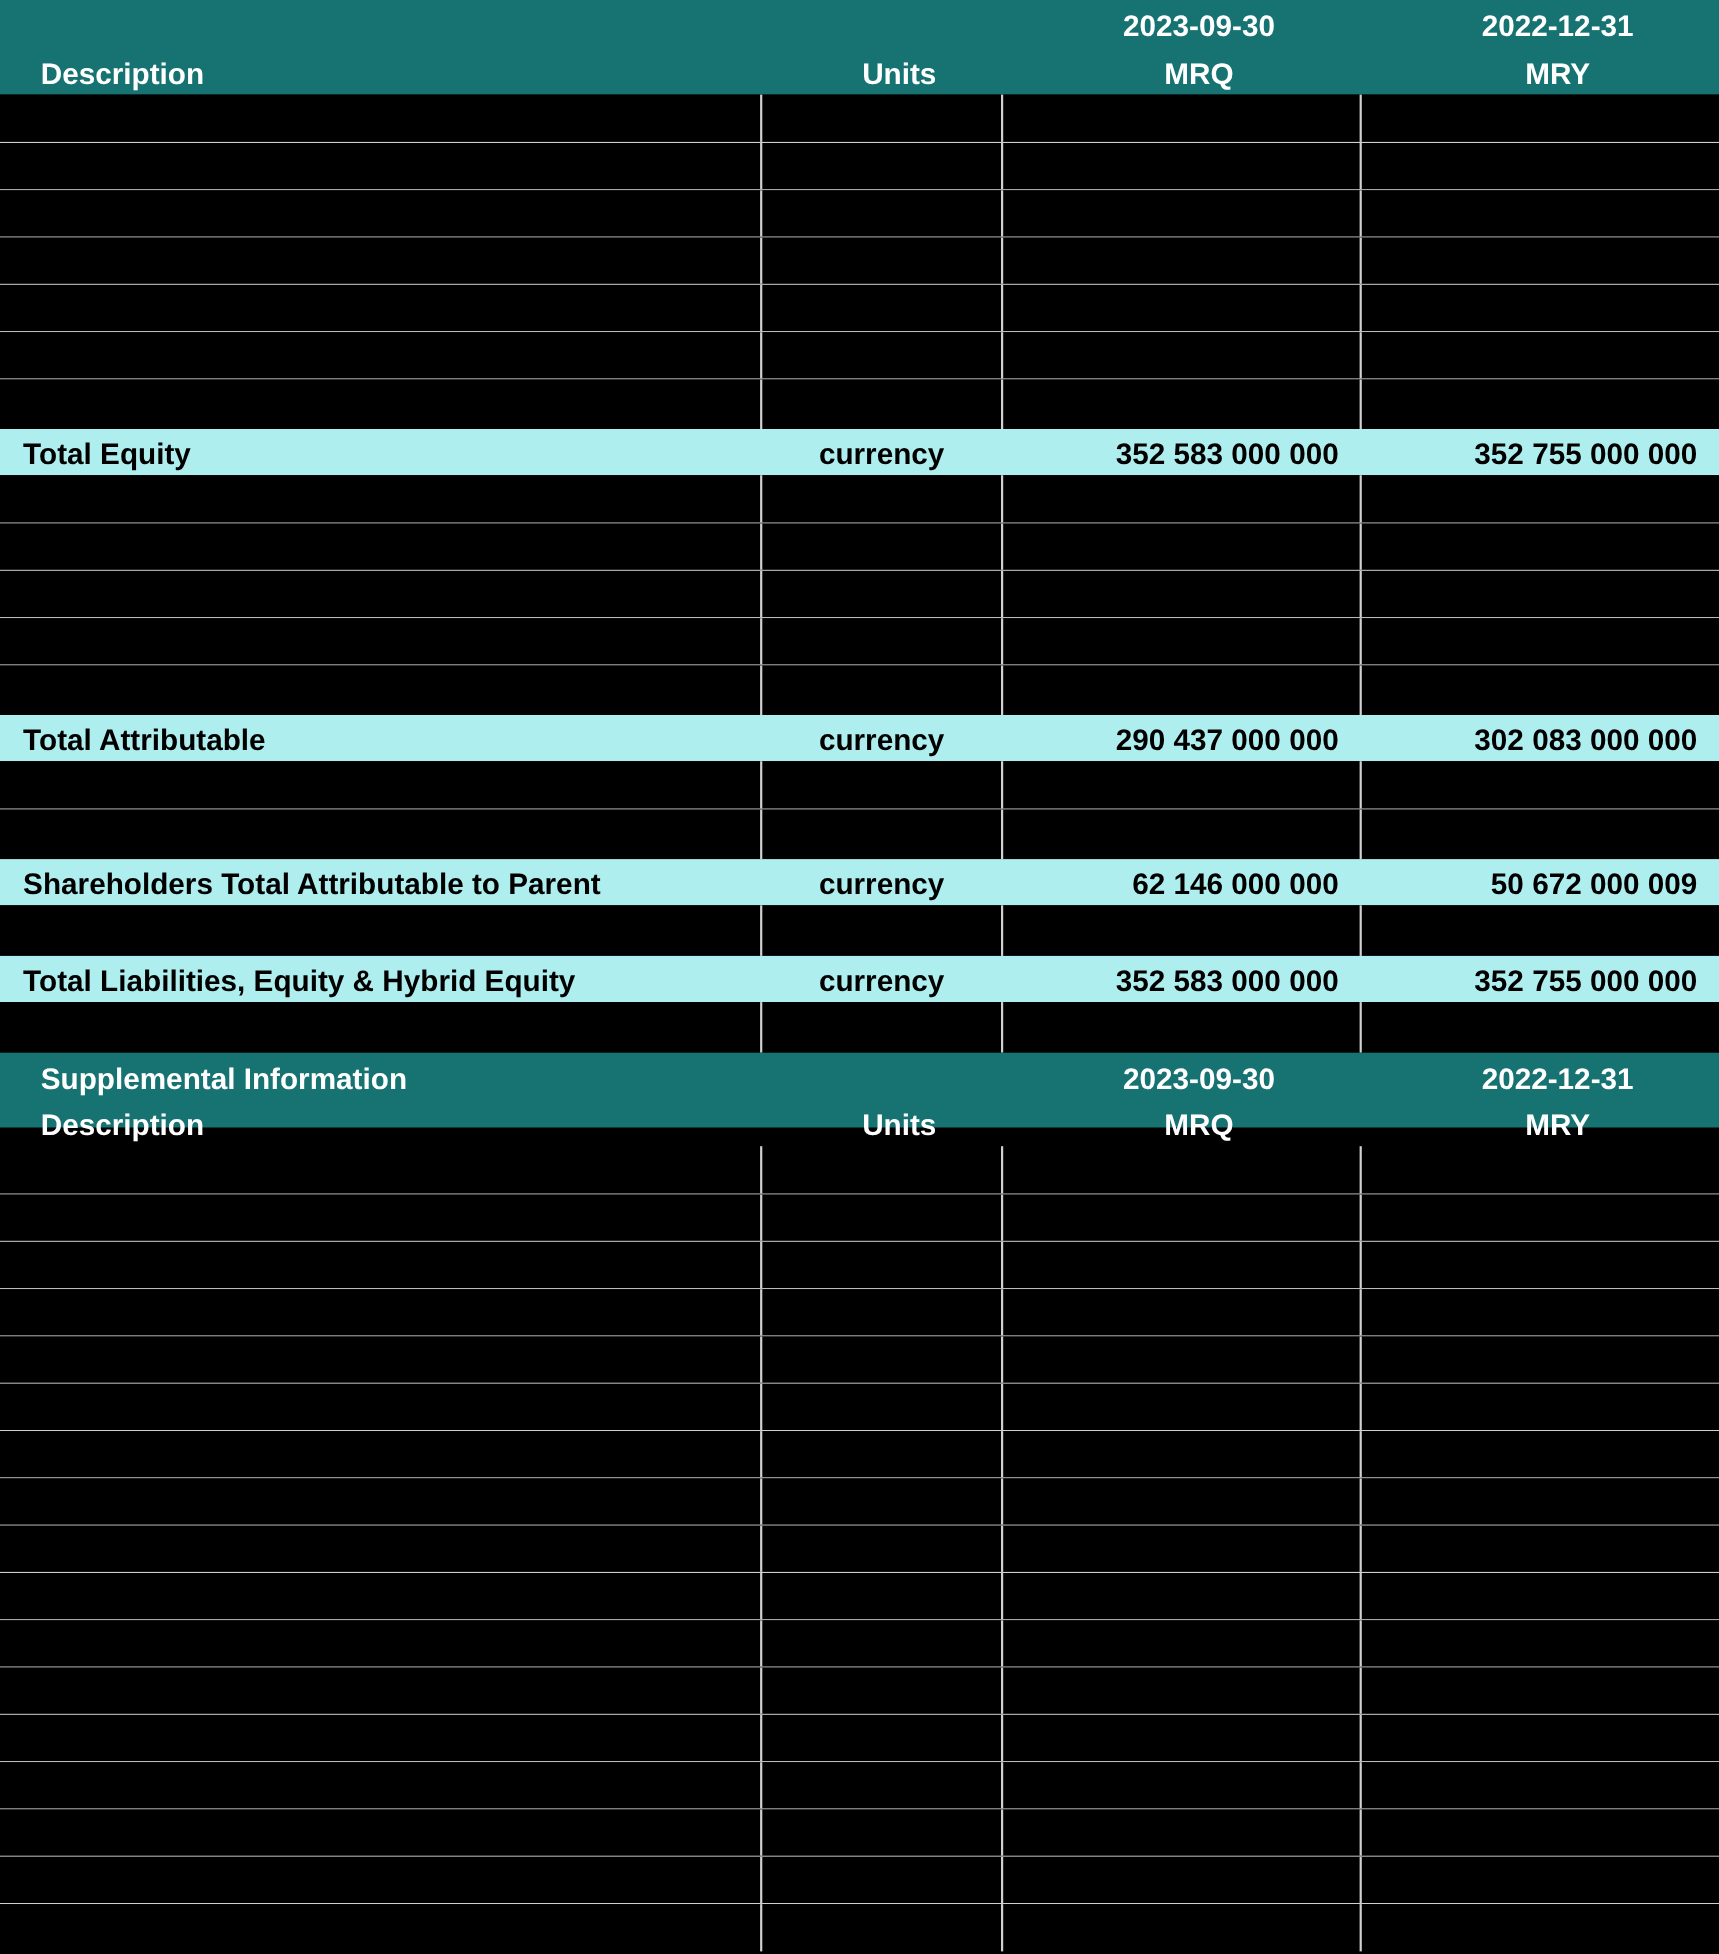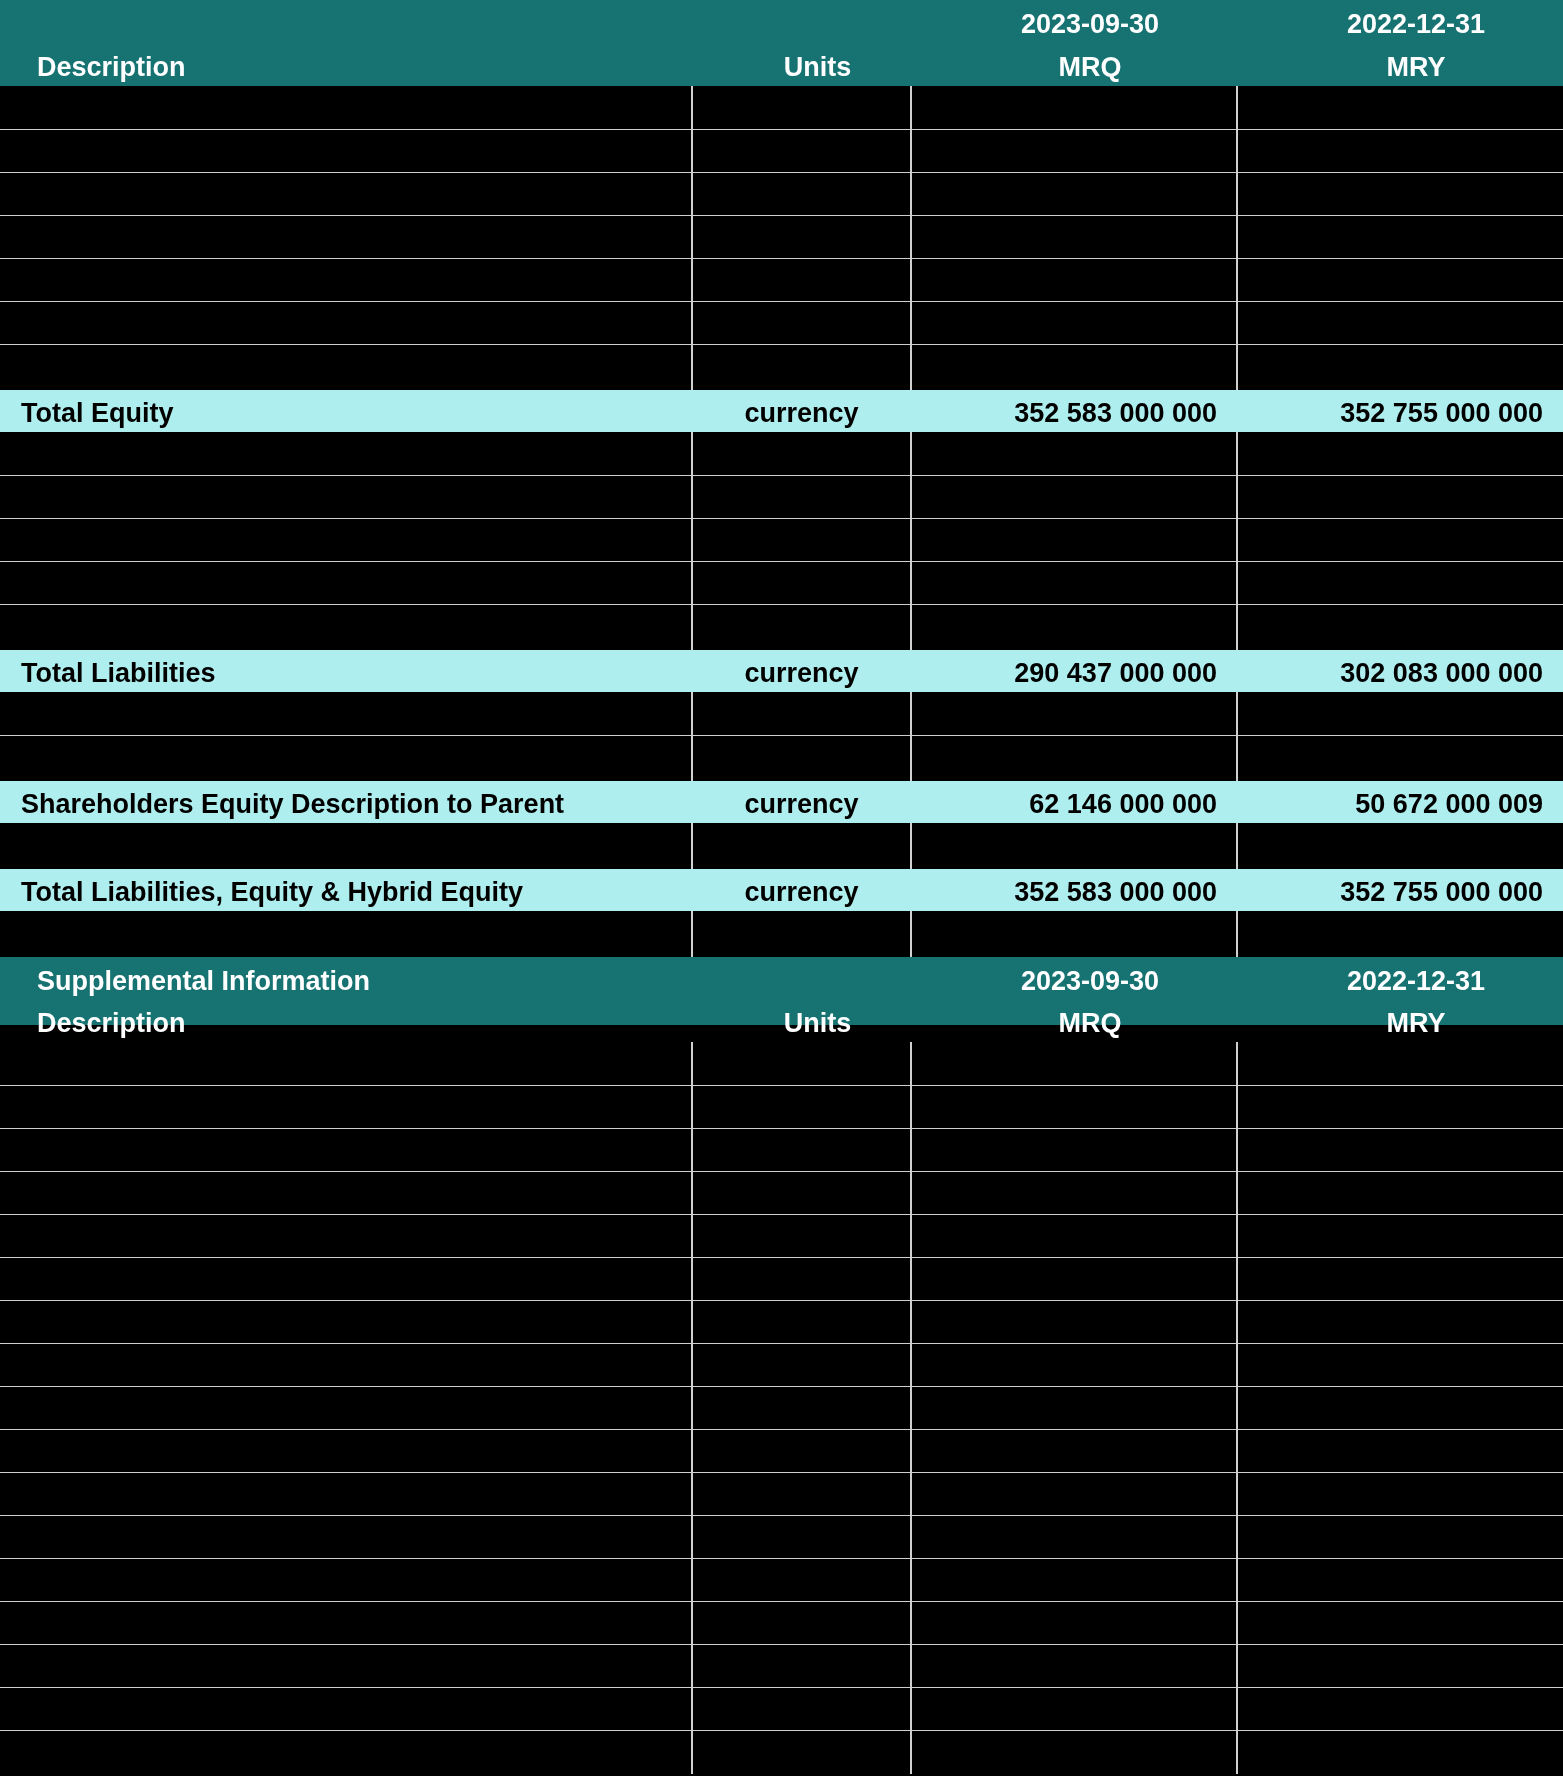--- a/index.html
+++ b/index.html
@@ -105,39 +105,39 @@
       <div class="vl vl2"></div>
       <div class="vl vl3"></div>
     </div>
   <div class="row blank nobottom" style="top:605px;height:45px;">
       <div class="vl vl1"></div>
       <div class="vl vl2"></div>
       <div class="vl vl3"></div>
     </div>
 
   <div class="row total" style="top:650px;height:42px;">
-    <div class="cell c-desc">Total Liabilities</div>
+    <div class="cell c-desc">Total Attributable</div>
     <div class="cell c-units">currency</div>
     <div class="cell c-mrq">290 437 000 000</div>
     <div class="cell c-mry">302 083 000 000</div>
   </div>
 
   <div class="row blank" style="top:692px;height:44px;">
       <div class="vl vl1"></div>
       <div class="vl vl2"></div>
       <div class="vl vl3"></div>
     </div>
   <div class="row blank nobottom" style="top:736px;height:45px;">
       <div class="vl vl1"></div>
       <div class="vl vl2"></div>
       <div class="vl vl3"></div>
     </div>
 
   <div class="row total" style="top:781px;height:42px;">
-    <div class="cell c-desc">Shareholders Equity Description to Parent</div>
+    <div class="cell c-desc">Shareholders Total Attributable to Parent</div>
     <div class="cell c-units">currency</div>
     <div class="cell c-mrq">62 146 000 000</div>
     <div class="cell c-mry">50 672 000 009</div>
   </div>
 
   <div class="row blank nobottom" style="top:823px;height:46px;">
       <div class="vl vl1"></div>
       <div class="vl vl2"></div>
       <div class="vl vl3"></div>
     </div>

